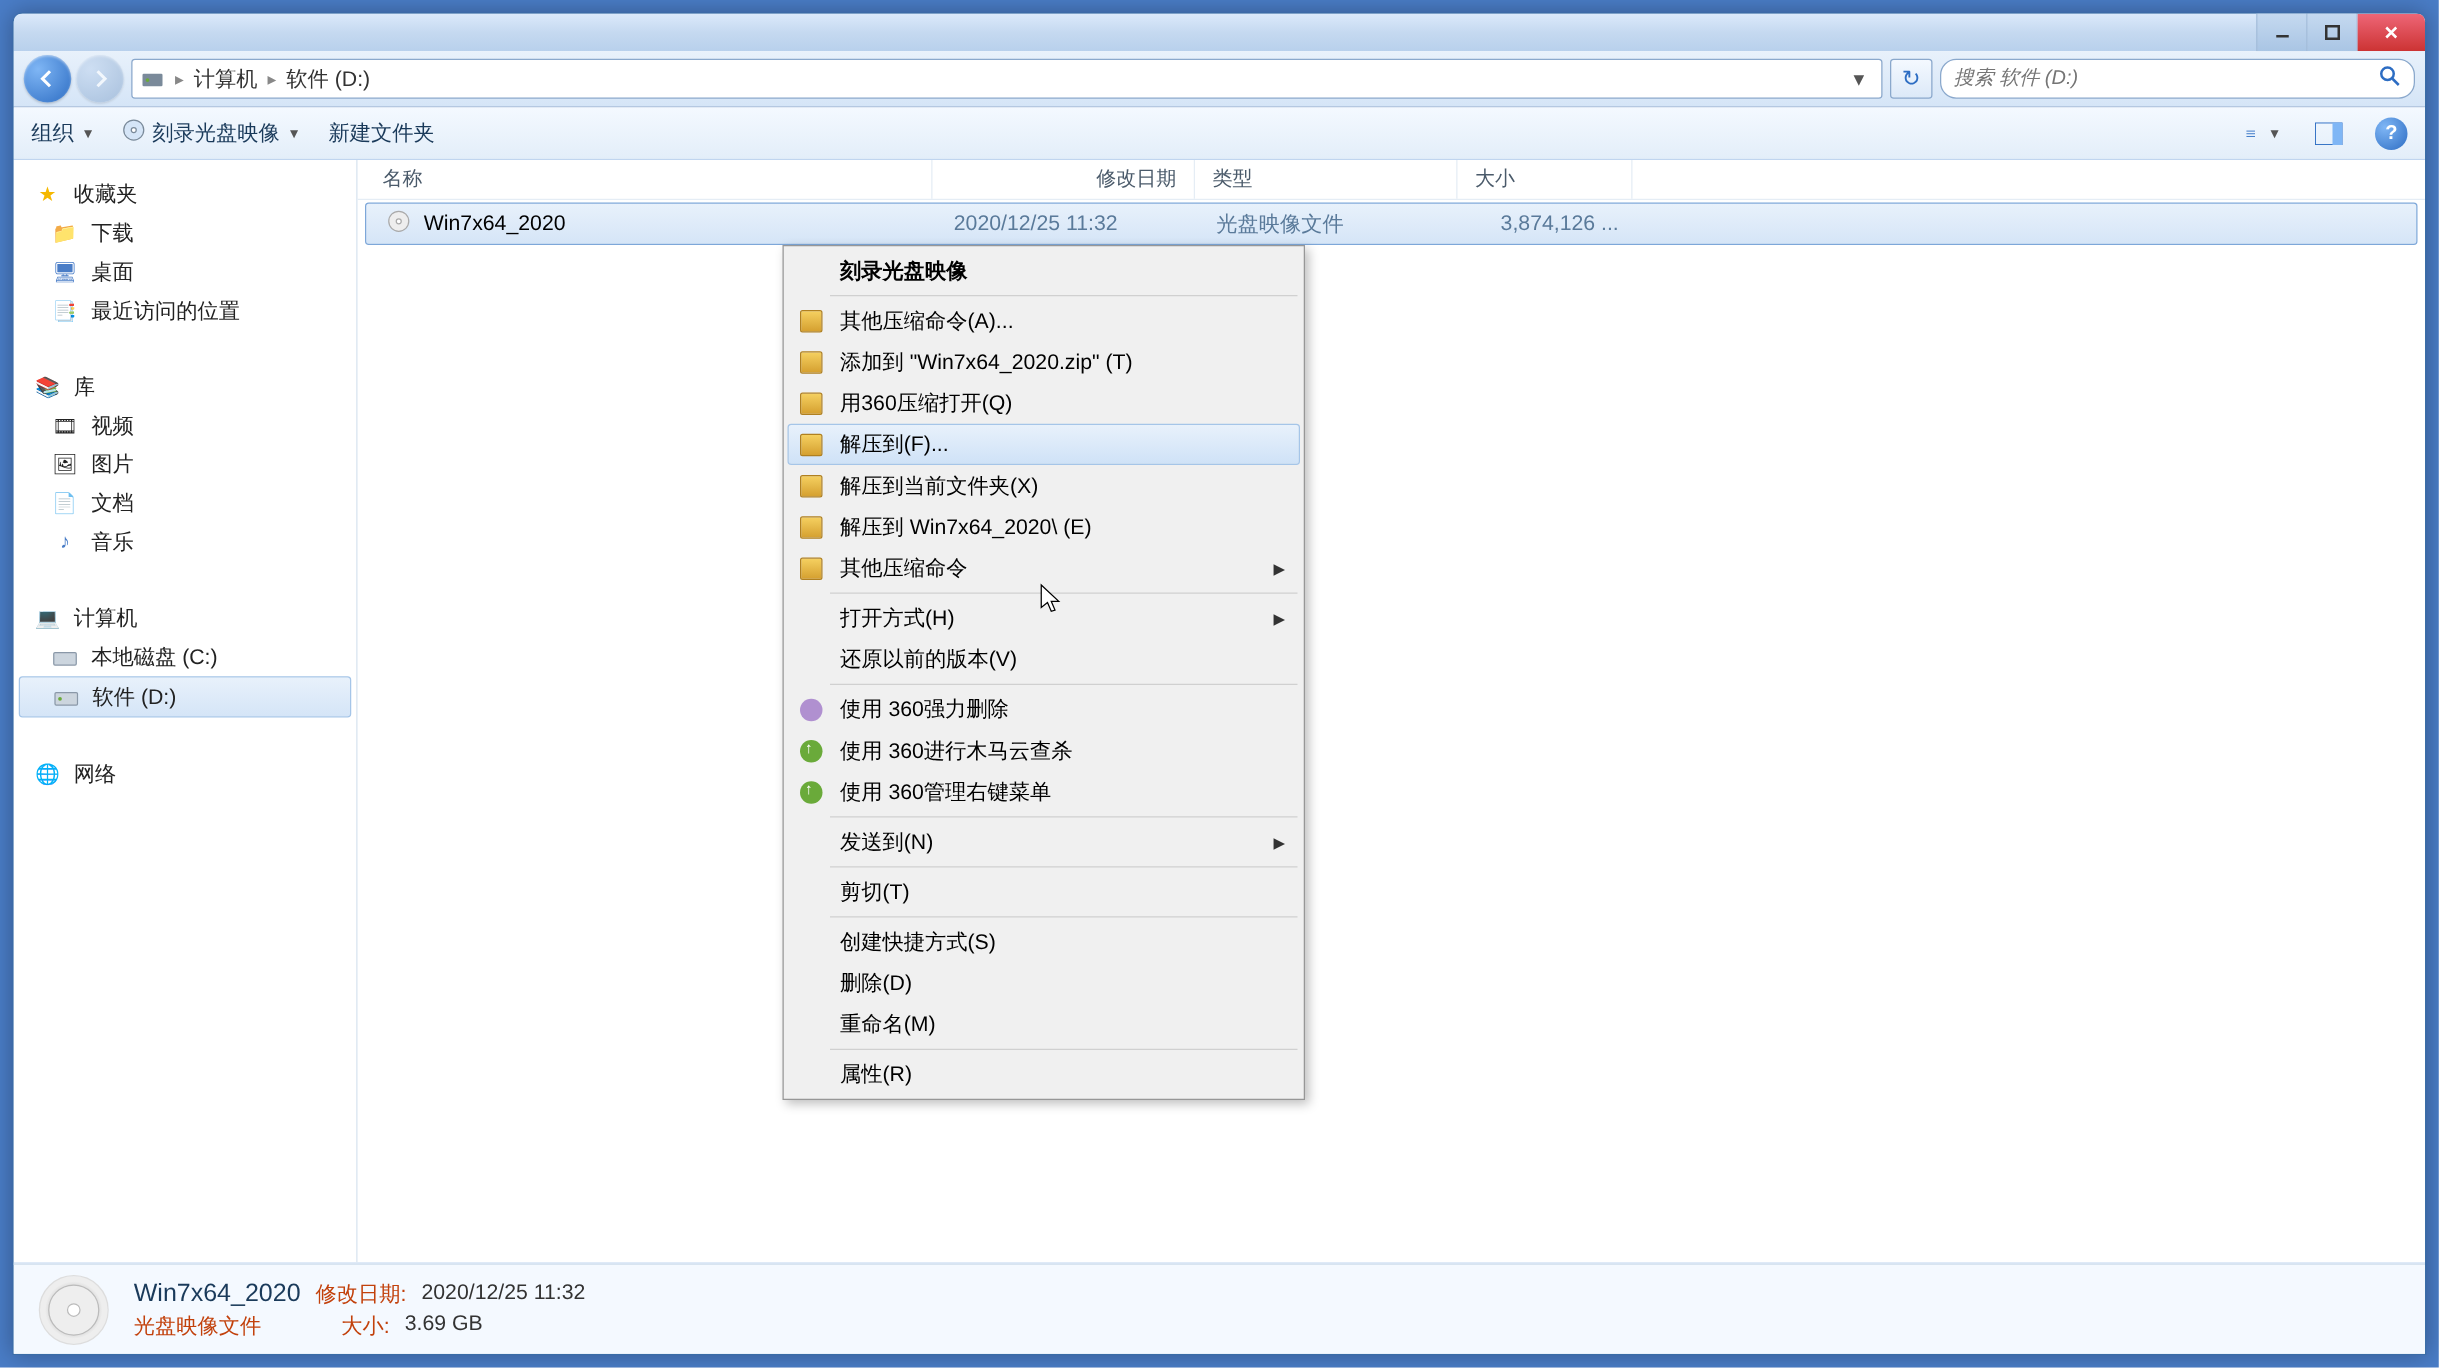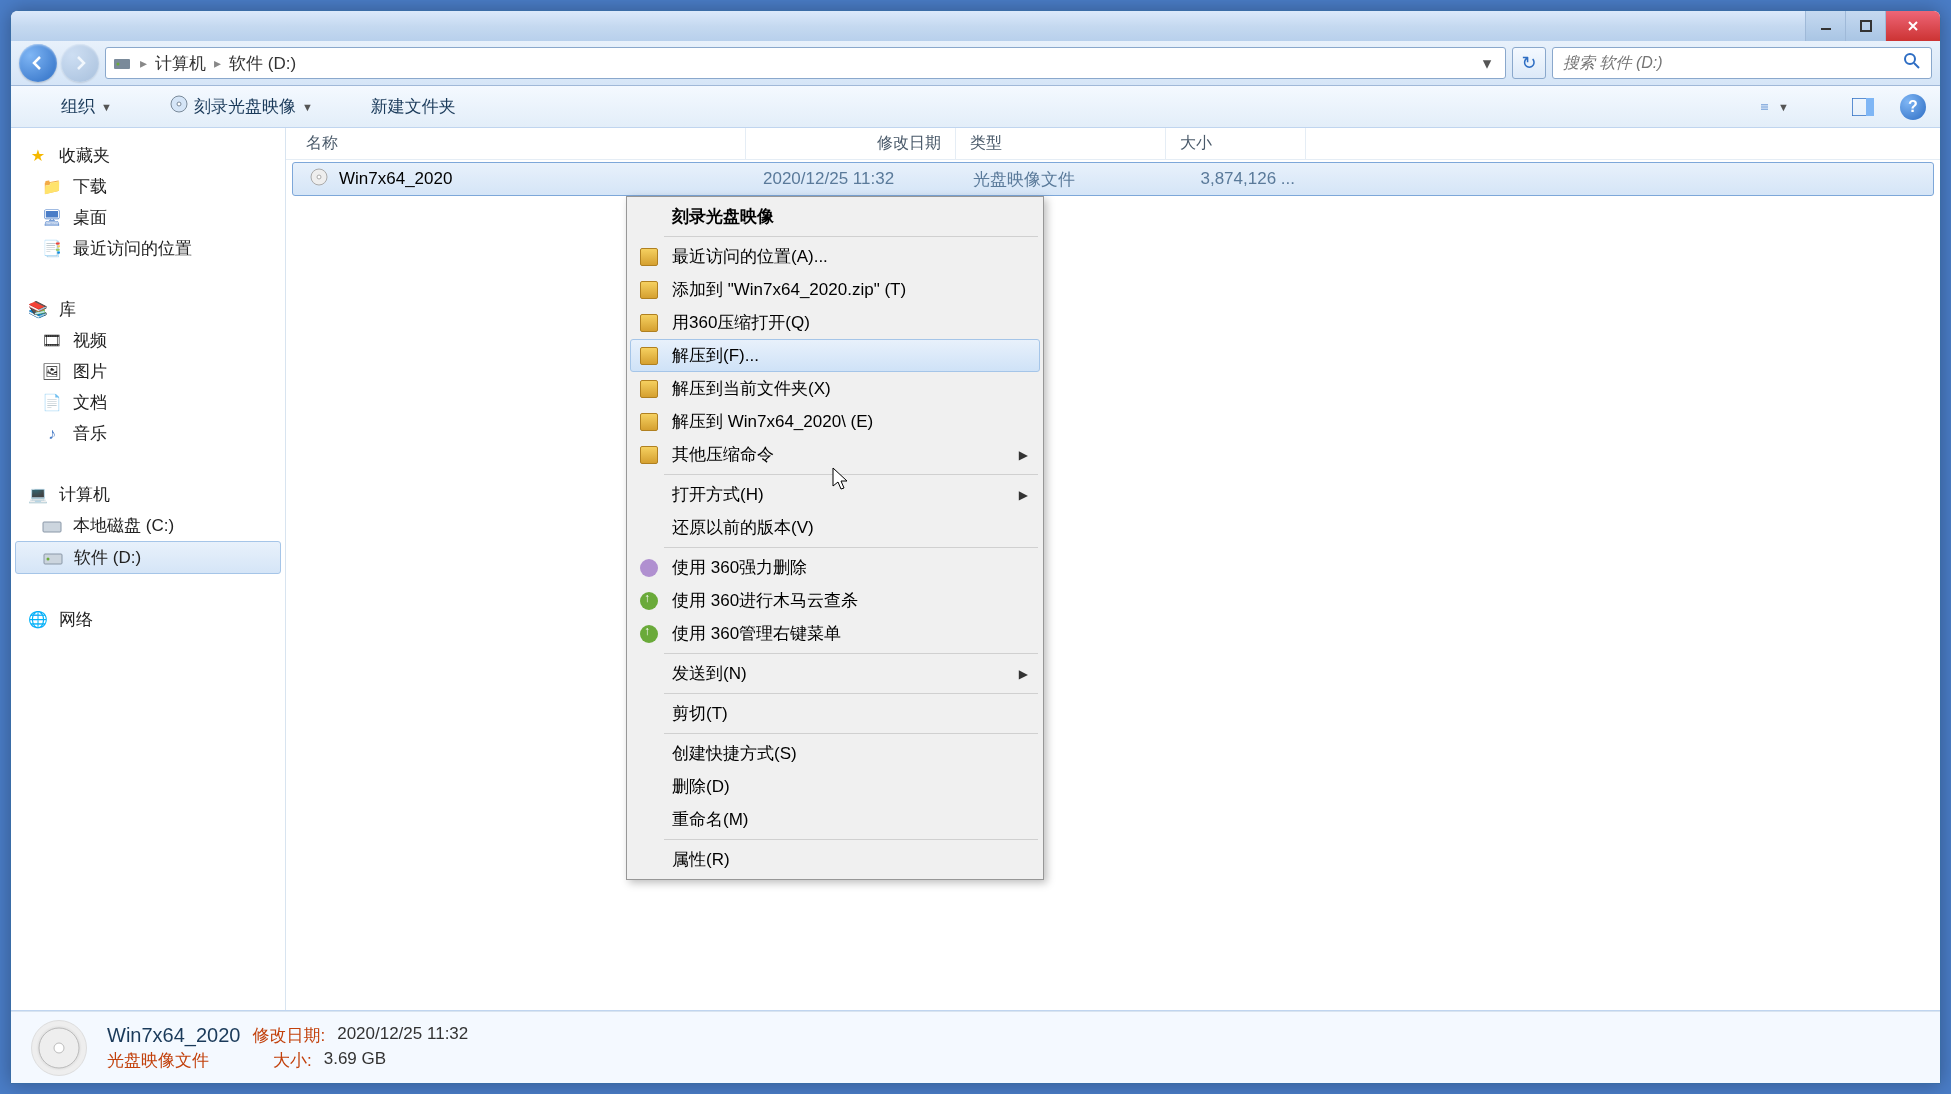--- a/index.html
+++ b/index.html
@@ -52,35 +52,35 @@
 .bc-icon { width:20px; height:20px; display:flex; align-items:center; justify-content:center; }
 .bc-sep { color: #888; font-size: 14px; }
 .bc-dropdown { width: 24px; text-align: center; color: #555; }
 .refresh-btn {
   width: 34px; height: 32px; border: 1px solid #8aa8cc; border-radius: 3px;
   display: flex; align-items: center; justify-content: center;
   background: linear-gradient(#f4f9ff,#dce9f8);
   color: #2d6dc3; font-size: 18px;
 }
 .search {
-  width: 380px; height: 32px; border: 1px solid #8aa8cc; border-radius: 3px;
+  width: 380px; height: 32px; border: 1px solid #8aa8cc; border-radius: 13px;
   background: #fff; display: flex; align-items: center; padding: 0 10px;
 }
 .search input { border:0; outline:0; flex:1; font-size:16px; color:#888; font-style:italic; }
 .search-icon { color:#2d6dc3; }
 
 
 .toolbar {
   height: 42px; background: linear-gradient(#f4f9ff,#e3eef9);
   border-bottom: 1px solid #c0d5ef;
   display:flex; align-items:center; padding:0 14px; gap:22px;
   font-size: 17px; color: #1a3a5a;
 }
 .toolbar .spacer { flex:1; }
-.tb-item { display:flex; align-items:center; gap:6px;margin-left:36px; }
+.tb-item { display:flex; align-items:center; gap:6px; }
 .tb-drop { font-size:11px; color:#555; }
 .view-btn { width:30px; height:26px; border:1px solid transparent; display:flex; align-items:center; justify-content:center; color:#2d6dc3; }
 .help-btn { width:26px; height:26px; border-radius:50%; background:radial-gradient(circle at 30% 30%,#7fb6f5,#2d6dc3); color:#fff; display:flex; align-items:center; justify-content:center; font-weight:bold; font-size:16px; }
 
 
 .main { flex:1; display:flex; background:#fff; overflow:hidden; border-bottom:1px solid #c0d5ef; }
 
 
 .sidebar { width: 275px; border-right:1px solid #d8e4f0; padding:12px 0; overflow-y:auto; }
 .sb-group { margin-bottom: 30px; }
@@ -399,21 +399,21 @@
   <div class="ctx">
     <div class="ctx-item bold">
       <span class="cico none"></span>
         <span>刻录光盘映像</span>
     </div>
     <div class="ctx-sep"></div>
     <div class="ctx-item">
       <span class="cico">
           <span class="ico-zip-y"></span>
         </span>
-      <span>最近访问的位置(A)...</span>
+      <span>其他压缩命令(A)...</span>
     </div>
     <div class="ctx-item">
       <span class="cico">
           <span class="ico-zip-y"></span>
         </span>
       <span>添加到 "Win7x64_2020.zip" (T)</span>
     </div>
     <div class="ctx-item">
       <span class="cico">
           <span class="ico-zip-y"></span>

